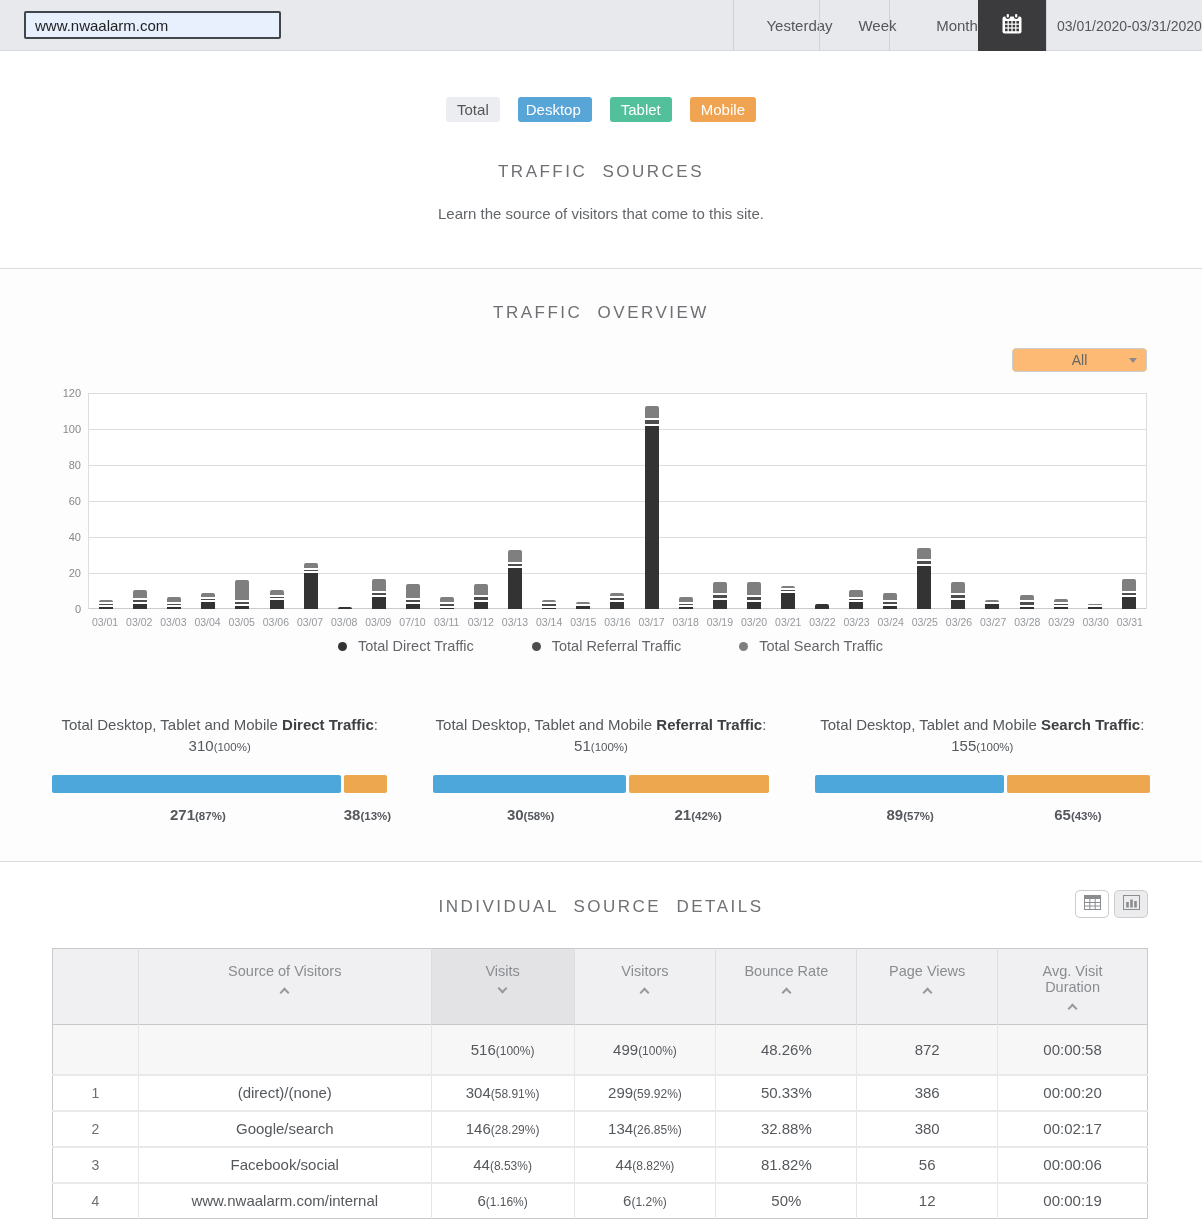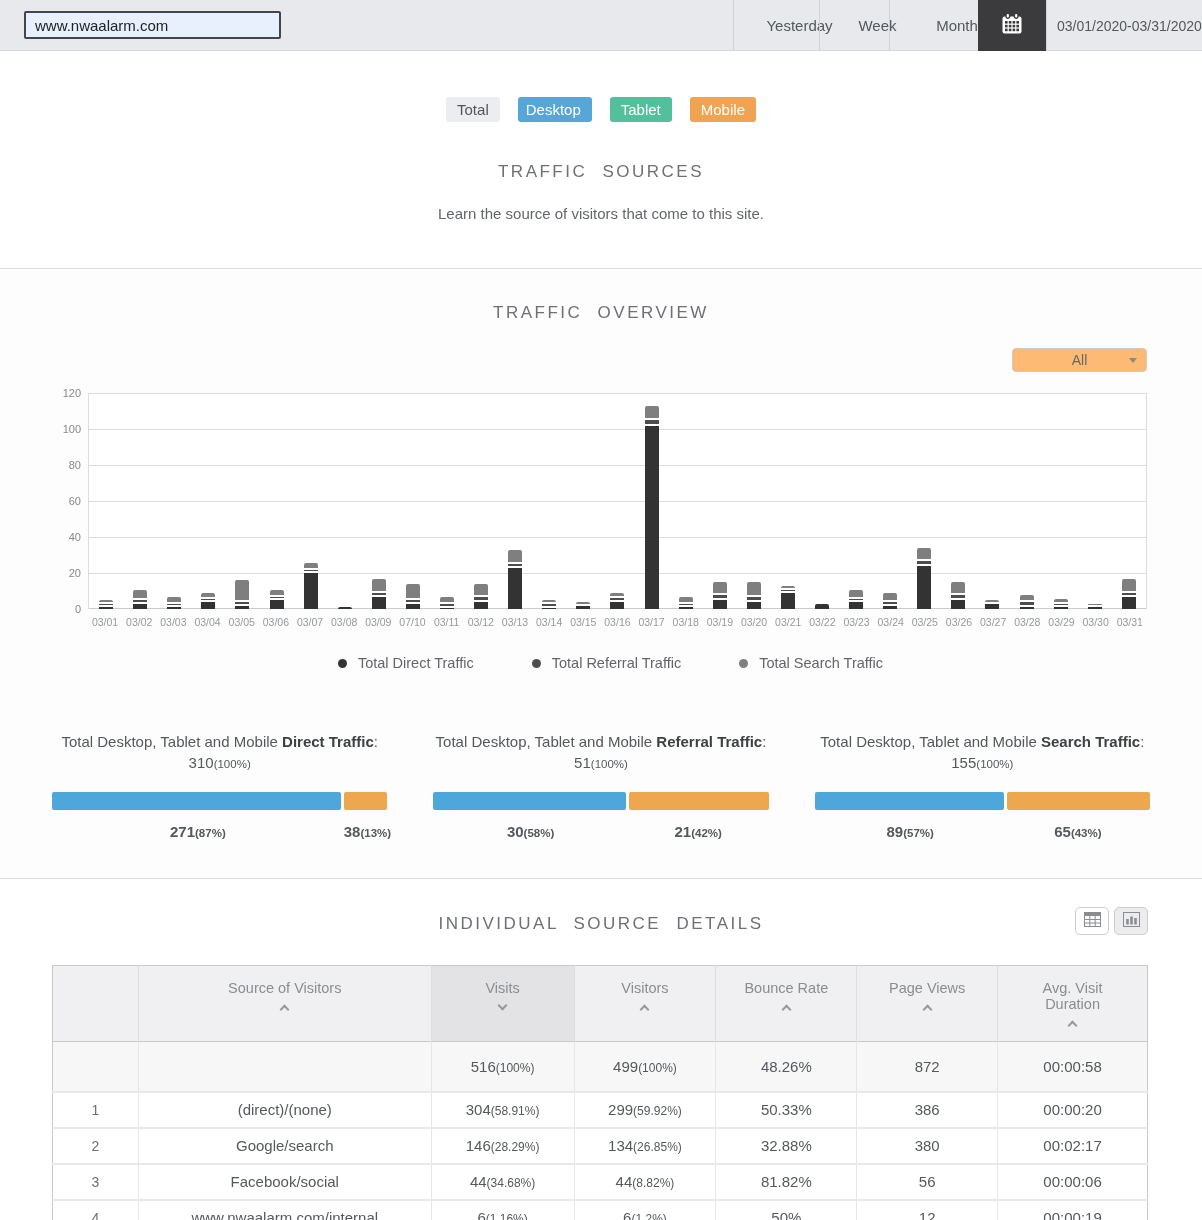--- a/index.html
+++ b/index.html
@@ -54,21 +54,21 @@
   .gridline.axis { background:#ccc; }
   .ytick { position:absolute; left:-36px; width:28px; text-align:right; font-size:11px; color:#888; }
   .bars-row { position:absolute; left:0; right:0; top:0; bottom:0; display:flex; align-items:flex-end; }
   .bar-slot { flex:1; display:flex; justify-content:center; align-items:flex-end; height:100%; }
   .bar-stack { display:flex; flex-direction:column; justify-content:flex-end; width:14px; }
   .bar-seg { width:14px; }
   .bar-stack .bar-seg + .bar-seg { margin-top:2px; }
   .x-labels { margin-left:88px; width:1059px; display:flex; }
   .xtick { flex:1; text-align:center; font-size:10.5px; color:#96999c; padding-top:7px; }
 
-  .chart-legend { display:flex; justify-content:center; gap:58px; margin-top:27px; font-size:14.5px; color:#636569;padding-left:19px; }
+  .chart-legend { display:flex; justify-content:center; gap:58px; margin-top:10px; font-size:14.5px; color:#636569;padding-left:19px; }
   .legend-item { display:flex; align-items:center; cursor:pointer; }
   .legend-dot { width:9px; height:9px; border-radius:50%; display:inline-block; margin-right:11px; }
 
   
   .summaries { display:flex; padding:0 52px; gap:46px; margin-top:62px; padding-bottom:38px; }
   .summary { flex:1; }
   .summary-title { text-align:center; font-size:15px; color:#55585c; }
   .summary-title b { color:#3e4144; }
   .summary-total { text-align:center; margin-top:4px; font-size:15px; color:#55585c; }
   .pct-small { font-size:11.5px; }
@@ -571,21 +571,21 @@
           <td>Google/search</td>
           <td><span>146</span><span class="cell-p">(28.29%)</span></td>
           <td><span>134</span><span class="cell-p">(26.85%)</span></td>
           <td>32.88%</td>
           <td>380</td>
           <td>00:02:17</td>
         </tr>
         <tr class="data-row">
           <td>3</td>
           <td>Facebook/social</td>
-          <td><span>44</span><span class="cell-p">(34.68%)</span></td>
+          <td><span>44</span><span class="cell-p">(8.53%)</span></td>
           <td><span>44</span><span class="cell-p">(8.82%)</span></td>
           <td>81.82%</td>
           <td>56</td>
           <td>00:00:06</td>
         </tr>
         <tr class="data-row">
           <td>4</td>
           <td>www.nwaalarm.com/internal</td>
           <td><span>6</span><span class="cell-p">(1.16%)</span></td>
           <td><span>6</span><span class="cell-p">(1.2%)</span></td>

